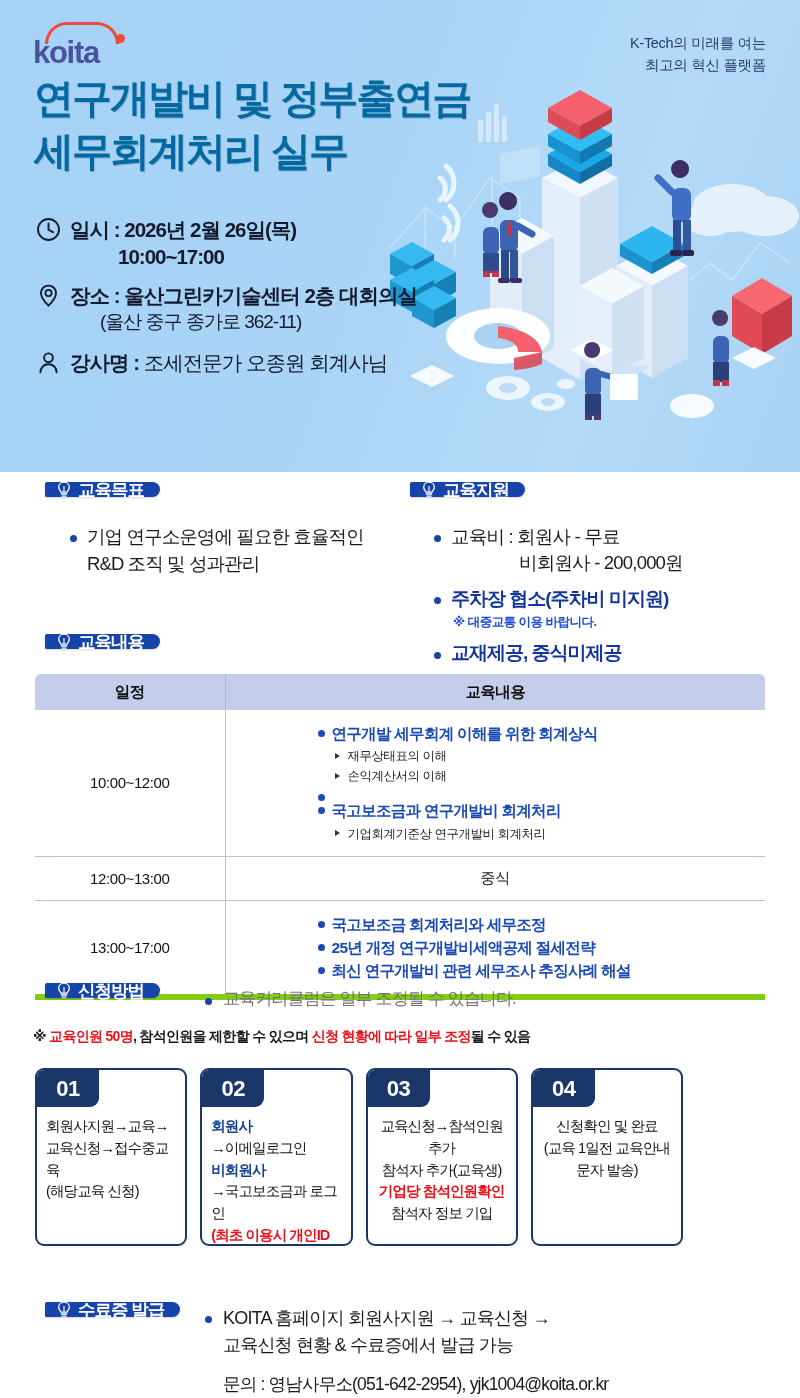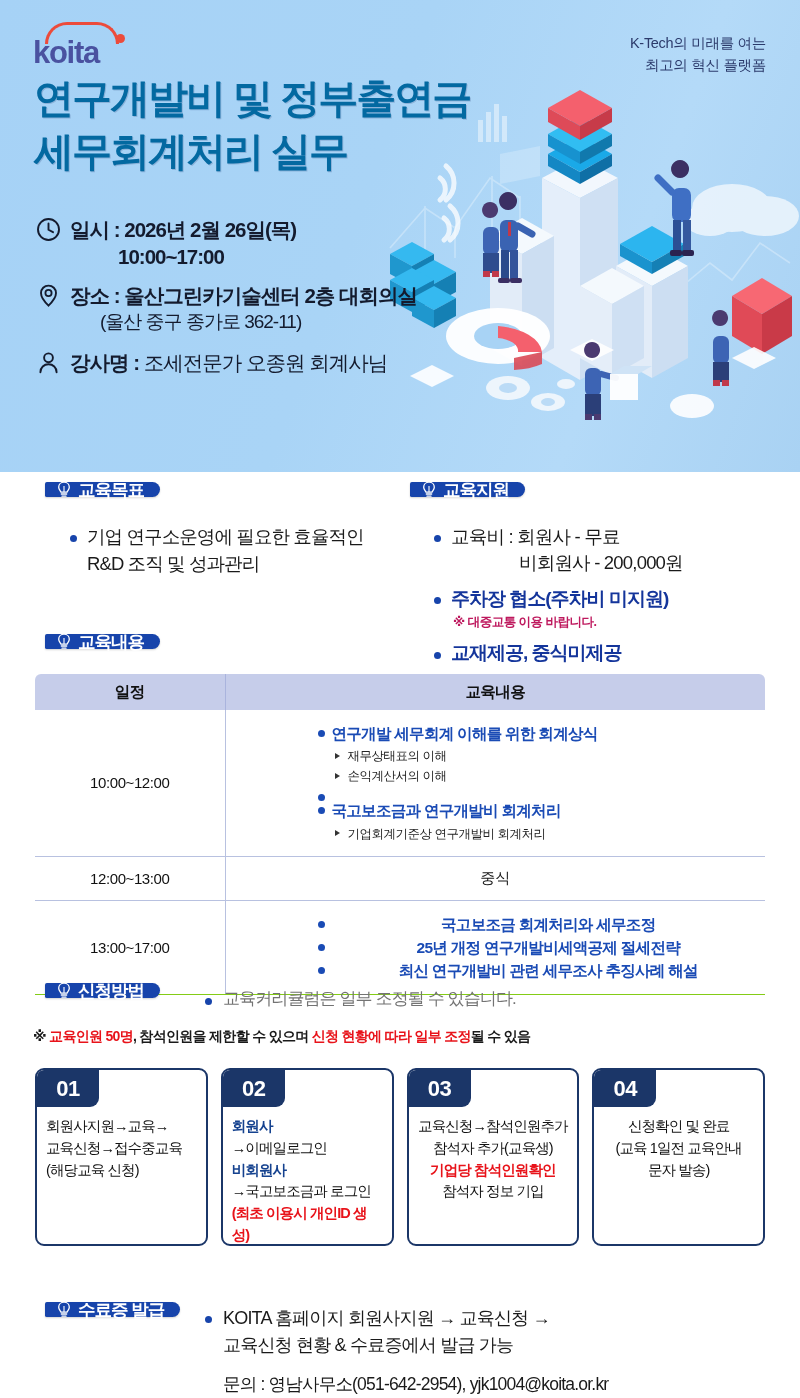--- a/index.html
+++ b/index.html
@@ -96,21 +96,21 @@
     font-size:18.5px; color:#1a1a1a; line-height:1.45; letter-spacing:-0.9px;
   }
   .support-body{
     position:absolute; left:432px; top:524px; width:360px;
     font-size:18.5px; color:#1a1a1a; line-height:1.42; letter-spacing:-0.8px;
   }
   .support-body li{ margin-bottom:9px; }
   .support-body .indent{ display:block; padding-left:68px; }
   .support-body .strong-blue{ color:#14359b; font-weight:800; font-size:19px; letter-spacing:-1px; }
   .support-body .note{
-    display:block; color:#be185d; font-size:12.5px; font-weight:600;
+    display:block; color:#1d4ed8; font-size:12.5px; font-weight:600;
     letter-spacing:-0.5px; margin-top:1px; padding-left:2px;
   }
 
   
   .tbl{
     position:absolute; left:35px; top:674px; width:730px;
     border-collapse:collapse; table-layout:fixed;
   }
   .tbl thead th{
     background:#c6cdea; color:#111; font-size:15.5px; font-weight:800;
@@ -118,21 +118,21 @@
   }
   .tbl thead th:first-child{ width:190px; border-radius:6px 0 0 0; }
   .tbl thead th:last-child{ border-left:1px solid #aab4dd; border-radius:0 6px 0 0; }
   .tbl tbody td{
     border-bottom:1px solid #b8c1e0; padding:12px 0;
     vertical-align:middle; font-size:15px; color:#111;
   }
   .tbl tbody td.time{ text-align:center; letter-spacing:-0.4px; }
   .tbl tbody td.cont{ border-left:1px solid #b8c1e0; padding-left:92px; }
   .tbl tbody td.cont.center{ text-align:center; padding-left:0; }
-  .tbl tbody tr:last-child td{ border-bottom:1px solid #84cc16;text-align:center; }
+  .tbl tbody tr:last-child td{ border-bottom:6px solid #84cc16; }
 
   .ci{ list-style:none; }
   .ci > li{
     position:relative; padding-left:14px; color:#1a4bb5;
     font-size:15.5px; font-weight:600; letter-spacing:-0.7px; line-height:1.5;
   }
   .ci > li::before{
     content:""; position:absolute; left:0; top:.52em;
     width:7px; height:7px; border-radius:50%; background:#1a4bb5;
   }
@@ -158,21 +158,21 @@
     content:""; position:absolute; left:0; top:.62em;
     width:7px; height:7px; border-radius:50%; background:#1744ab;
   }
   .warn{
     position:absolute; left:33px; top:1028px;
     font-size:14px; color:#1a1a1a; font-weight:700; letter-spacing:-0.7px;
   }
   .warn .r{ color:#e8131a; }
 
   .steps{
-    position:absolute; left:35px; top:1068px; width:730px;
+    position:absolute; left:35px; top:1068px; width:648px;
     display:flex; gap:13px;
   }
   .step{
     position:relative; flex:1 1 0; height:178px;
     background:#fff; border:2px solid #1b3668; border-radius:9px;
     overflow:hidden;
   }
   .step-num{
     position:absolute; left:0; top:0; width:62px; height:37px;
     background:#1b3668; color:#fff;

